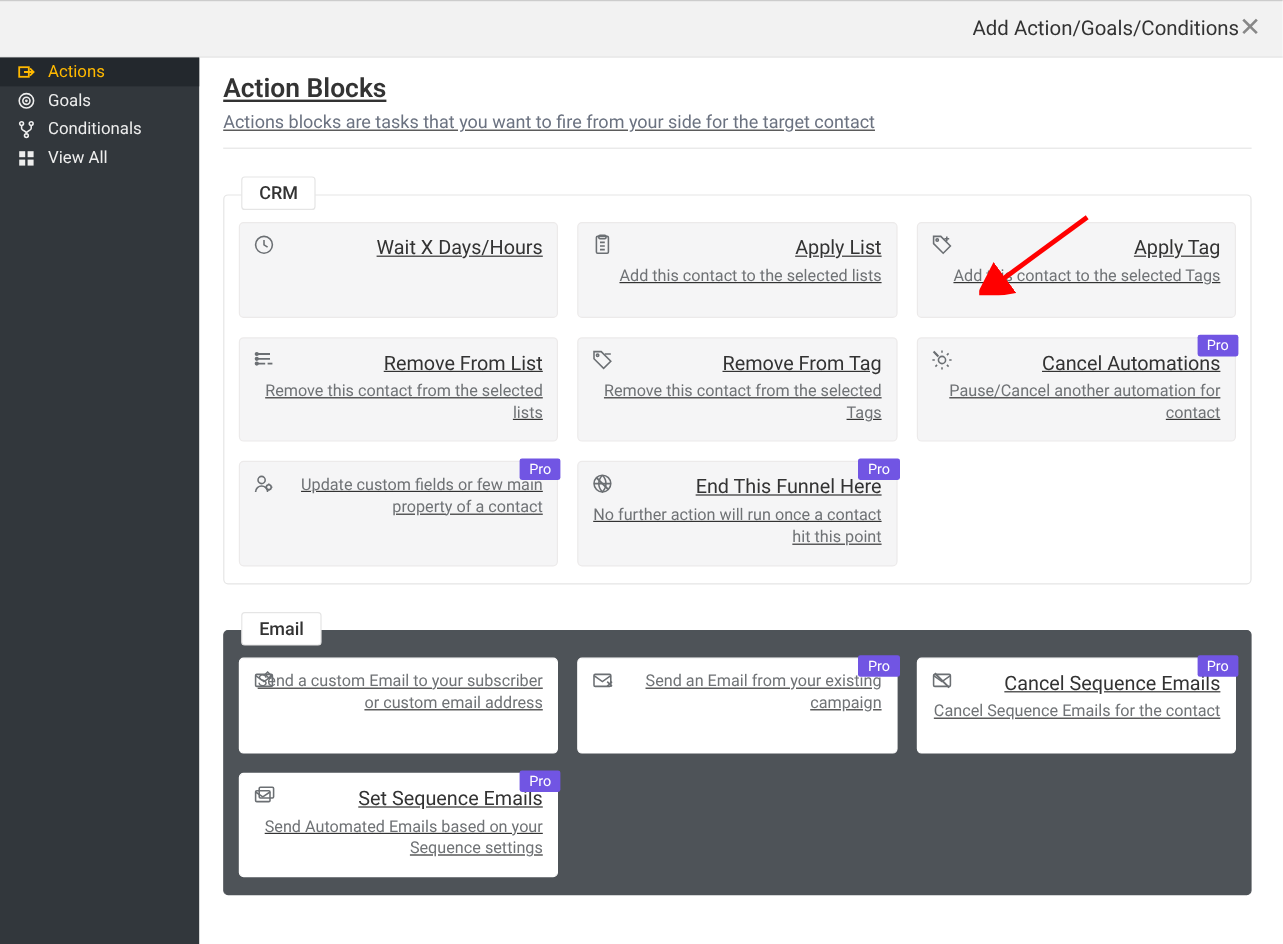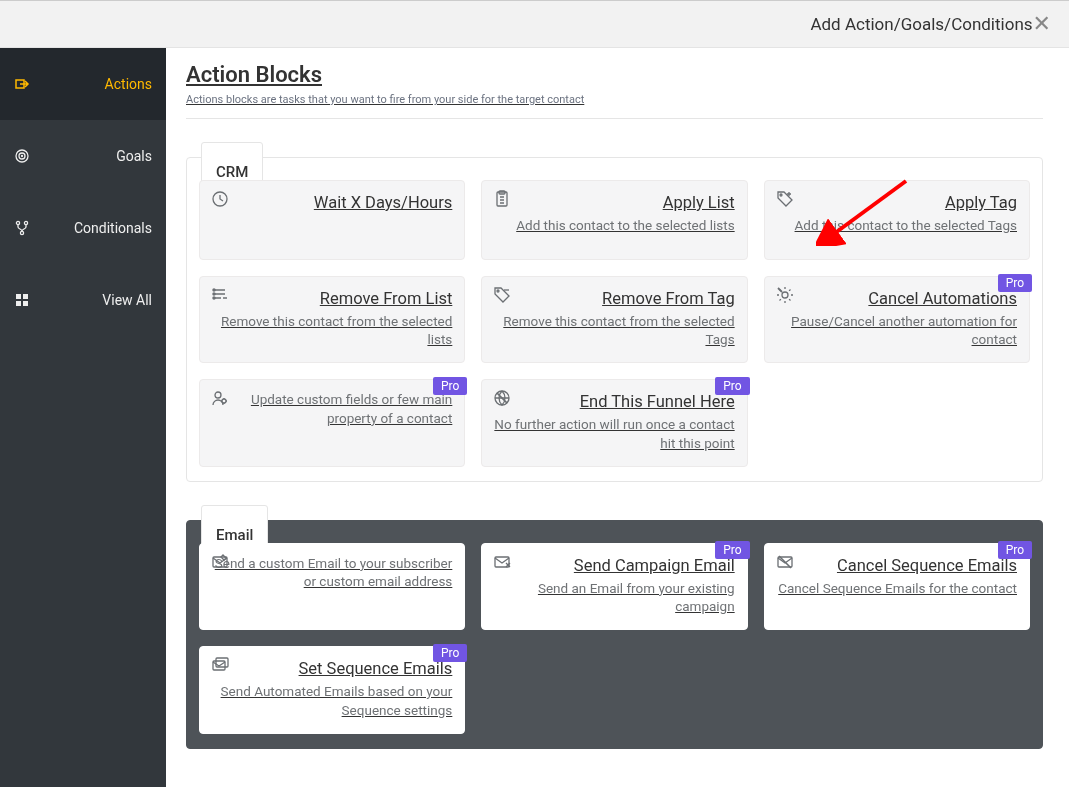--- a/index.html
+++ b/index.html
@@ -38,25 +38,24 @@
   }
   .sidebar {
     width: 166px;
     background: #32373c;
     padding-top: 0;
   }
   .sidebar-item {
     display: flex;
     align-items: center;
     gap: 10px;
-    padding: 28px 14px;
+    padding: 4px 14px;
     color: #eee;
     font-size: 14px;
     cursor: pointer;
-    justify-content: space-between;
   }
   .sidebar-item.active {
     color: #ffb900;
     background: #23282d;
   }
   .sidebar-item .icon {
     width: 16px;
     height: 16px;
     display: flex;
     align-items: center;
@@ -69,21 +68,21 @@
     position: relative;
     text-decoration: underline;
   }
   .main h1 {
     font-size: 22px;
     font-weight: 600;
     color: #333;
     margin-bottom: 6px;
   }
   .main .subtitle {
-    font-size: 11px;
+    font-size: 15px;
     color: #6b7280;
     padding-bottom: 12px;
     border-bottom: 1px solid #e5e5e5;
   }
   .group-wrap {
     border: 1px solid #e5e5e5;
     border-radius: 4px;
     margin-top: 38px;
     position: relative;
     padding: 22px 12px 14px 12px;
@@ -92,21 +91,21 @@
     background: #4e5358;
     border-color: #4e5358;
   }
   .group-label {
     position: absolute;
     top: -16px;
     left: 14px;
     background: #fff;
     border: 1px solid #e5e5e5;
     border-radius: 3px;
-    padding: 20px 14px;
+    padding: 4px 14px;
     font-size: 15px;
     font-weight: 500;
     color: #333;
   }
   .cards {
     display: grid;
     grid-template-columns: repeat(3, 1fr);
     gap: 16px;
   }
   .card {
@@ -341,21 +340,20 @@
 
         <div class="card">
           <span class="pro-badge">Pro</span>
           <span class="card-icon">
             <svg width="20" height="20" viewBox="0 0 20 20" fill="none" stroke="currentColor" stroke-width="1.3">
                 <rect x="3" y="5" width="14" height="10" rx="1"></rect>
                 <path d="M3 6l7 5 7-5"></path>
                 <path d="M14 11l4 4M18 11l-4 4"></path>
               </svg>
           </span>
-          <div class="card-title">Send Campaign Email</div>
           <div class="card-desc">Send an Email from your existing campaign</div>
         </div>
 
         <div class="card">
           <span class="pro-badge">Pro</span>
           <span class="card-icon">
             <svg width="20" height="20" viewBox="0 0 20 20" fill="none" stroke="currentColor" stroke-width="1.3">
                 <rect x="3" y="5" width="14" height="10" rx="1"></rect>
                 <path d="M3 6l7 5 7-5"></path>
                 <path d="M4 4l12 12" stroke-width="1.6"></path>

